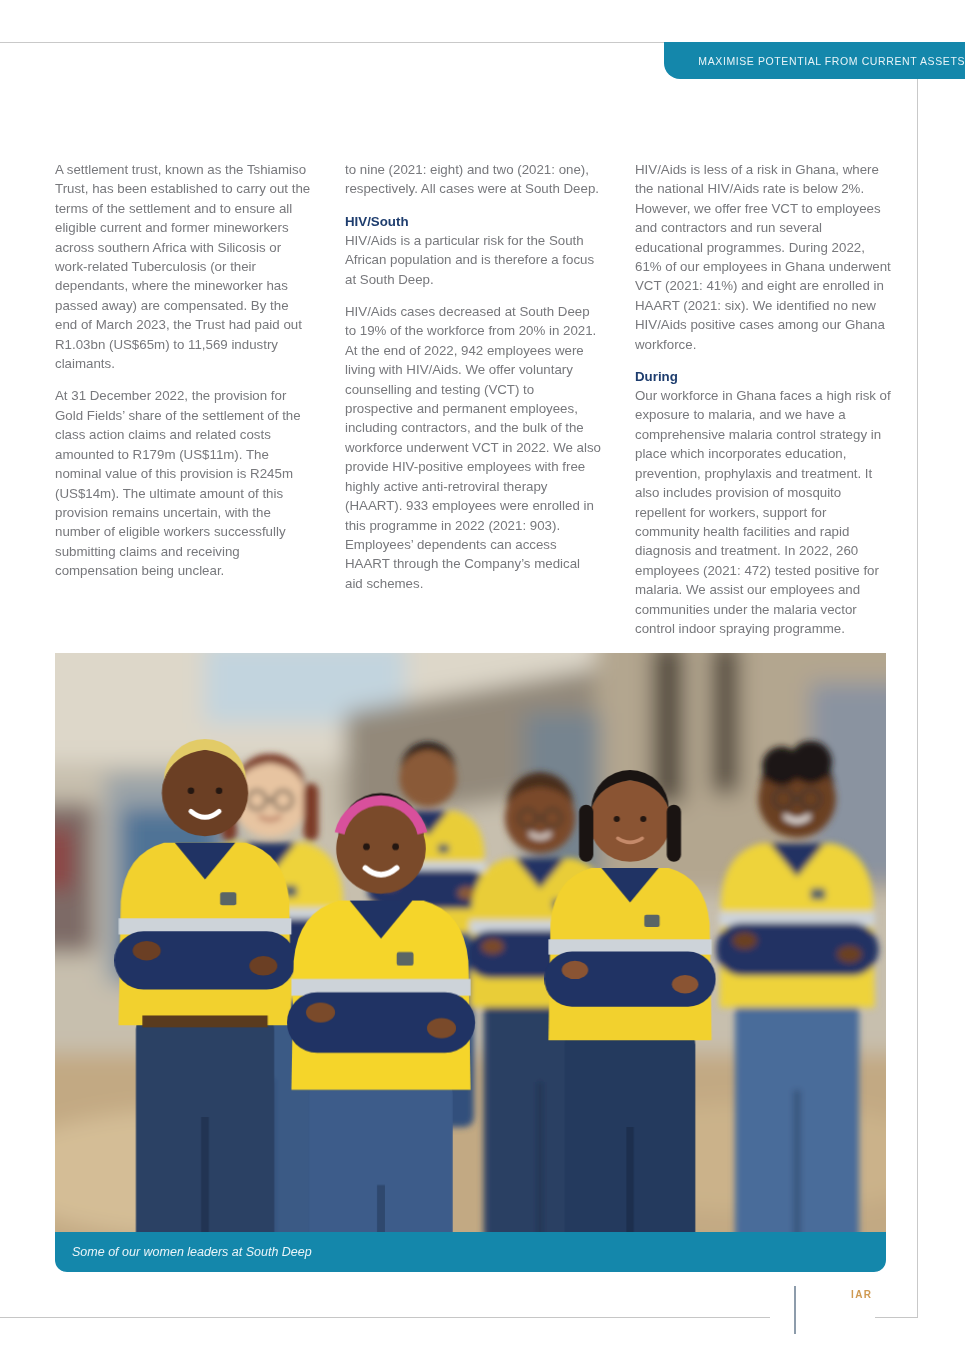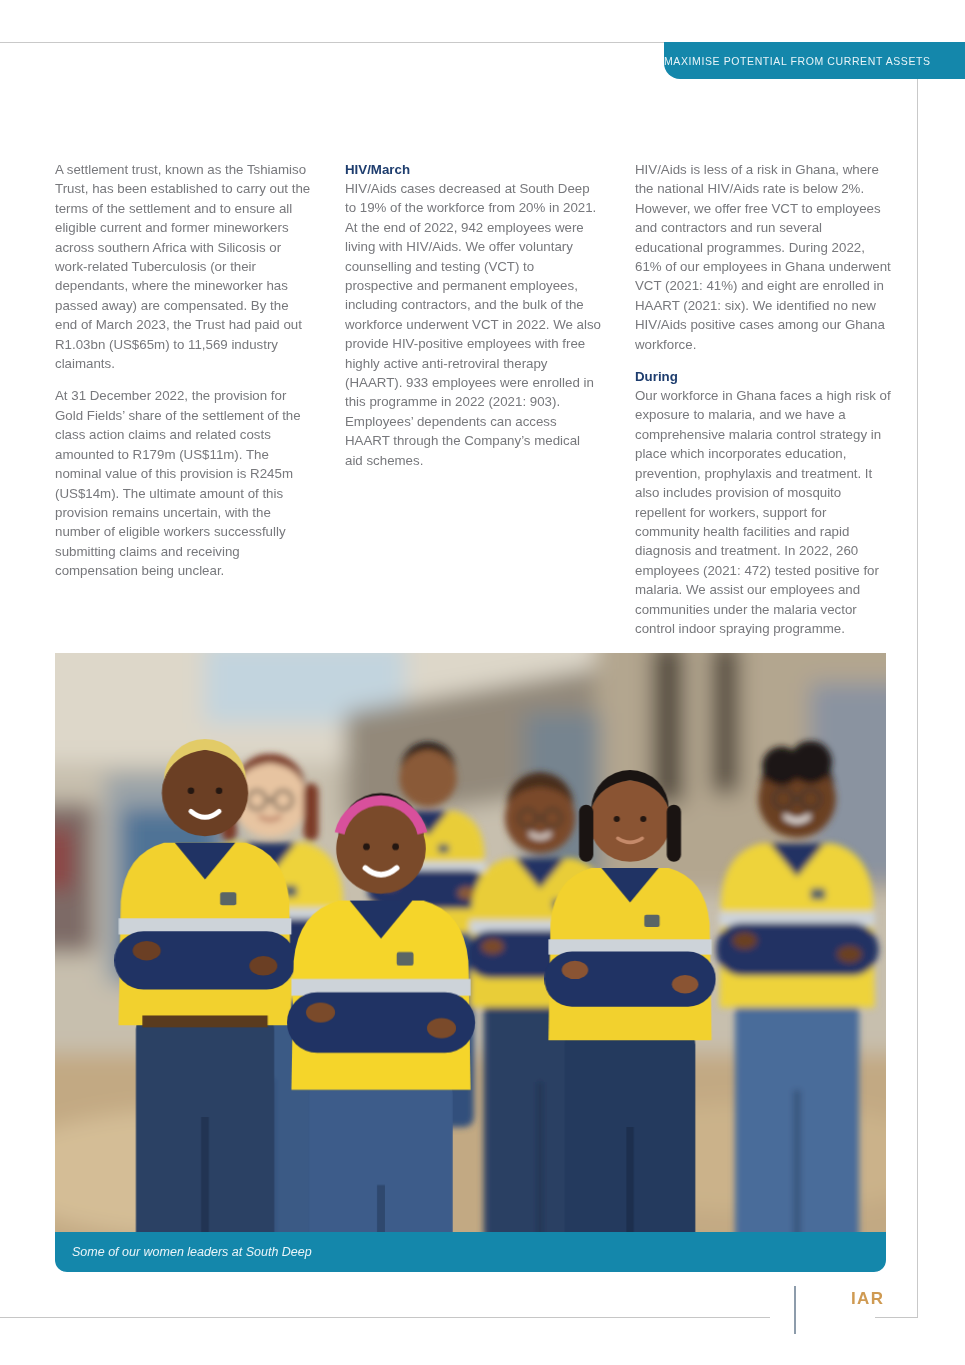--- a/index.html
+++ b/index.html
@@ -8,21 +8,21 @@
   .page {
     position:relative; width:965px; height:1365px;
     background:#ffffff; overflow:hidden;
   }
 
   
   .top-rule { position:absolute; left:0; top:42px; width:965px; height:1px; background:#c9c9c9; }
   .banner {
     position:absolute; left:664px; top:42px; width:301px; height:37px;
     background:#1487AB; border-bottom-left-radius:16px;
-    display:flex; align-items:center; justify-content:flex-start;
+    display:flex; align-items:center; justify-content:flex-end;
   }
   .banner span {
     color:#e8f4f8; font-size:10.5px; letter-spacing:0.6px; font-weight:400;
   }
 
   
   .right-border { position:absolute; left:917px; top:79px; width:1px; height:1239px; background:#c9c9c9; }
 
   
   .columns {
@@ -47,21 +47,21 @@
     display:flex; align-items:center; padding-left:17px;
   }
   .caption-bar span { color:#eaf5f9; font-size:12.5px; font-style:italic;text-align:center; }
 
   
   .footer-rule-left  { position:absolute; left:0;   top:1317px; width:770px; height:1px; background:#c6c6c6; }
   .footer-rule-right { position:absolute; left:875px; top:1317px; width:43px; height:1px; background:#c6c6c6; }
   .footer-divider { position:absolute; left:794px; top:1286px; width:2px; height:48px; background:#8d9cab; }
   .footer-iar {
     position:absolute; left:810px; top:1289px;
-    color:#CF9A52; font-size:17px; font-weight:700; letter-spacing:1.4px;padding-left:41px;
+    color:#CF9A52; font-size:10px; font-weight:700; letter-spacing:1.4px;padding-left:41px;
   }
   .footer-page {
     position:absolute; left:810px; top:1368px;
     color:#0f172a; font-size:16px; font-weight:700;font-family:Liberation Serif, serif;
   }
 </style>
 </head>
 <body>
 
 <div class="page">
@@ -73,21 +73,23 @@
   </div>
 
   <div class="right-border"></div>
 
   <div class="columns">
     <div class="col">
       <p>A settlement trust, known as the Tshiamiso Trust, has been established to carry out the terms of the settlement and to ensure all eligible current and former mineworkers across southern Africa with Silicosis or work-related Tuberculosis (or their dependants, where the mineworker has passed away) are compensated. By the end of March 2023, the Trust had paid out R1.03bn (US$65m) to 11,569 industry claimants.</p>
       <p>At 31 December 2022, the provision for Gold Fields’ share of the settlement of the class action claims and related costs amounted to R179m (US$11m). The nominal value of this provision is R245m (US$14m). The ultimate amount of this provision remains uncertain, with the number of eligible workers successfully submitting claims and receiving compensation being unclear.</p>
     </div>
     <div class="col">
-      <h3>HIV/March</h3>
+      <p>to nine (2021: eight) and two (2021: one), respectively. All cases were at South Deep.</p>
+      <h3>HIV/South</h3>
+      <p>HIV/Aids is a particular risk for the South African population and is therefore a focus at South Deep.</p>
       <p>HIV/Aids cases decreased at South Deep to 19% of the workforce from 20% in 2021. At the end of 2022, 942 employees were living with HIV/Aids. We offer voluntary counselling and testing (VCT) to prospective and permanent employees, including contractors, and the bulk of the workforce underwent VCT in 2022. We also provide HIV-positive employees with free highly active anti-retroviral therapy (HAART). 933 employees were enrolled in this programme in 2022 (2021: 903). Employees’ dependents can access HAART through the Company’s medical aid schemes.</p>
     </div>
     <div class="col">
       <p>HIV/Aids is less of a risk in Ghana, where the national HIV/Aids rate is below 2%. However, we offer free VCT to employees and contractors and run several educational programmes. During 2022, 61% of our employees in Ghana underwent VCT (2021: 41%) and eight are enrolled in HAART (2021: six). We identified no new HIV/Aids positive cases among our Ghana workforce.</p>
       <h3>During</h3>
       <p>Our workforce in Ghana faces a high risk of exposure to malaria, and we have a comprehensive malaria control strategy in place which incorporates education, prevention, prophylaxis and treatment. It also includes provision of mosquito repellent for workers, support for community health facilities and rapid diagnosis and treatment. In 2022, 260 employees (2021: 472) tested positive for malaria. We assist our employees and communities under the malaria vector control indoor spraying programme.</p>
     </div>
   </div>
 
   <div class="photo">

